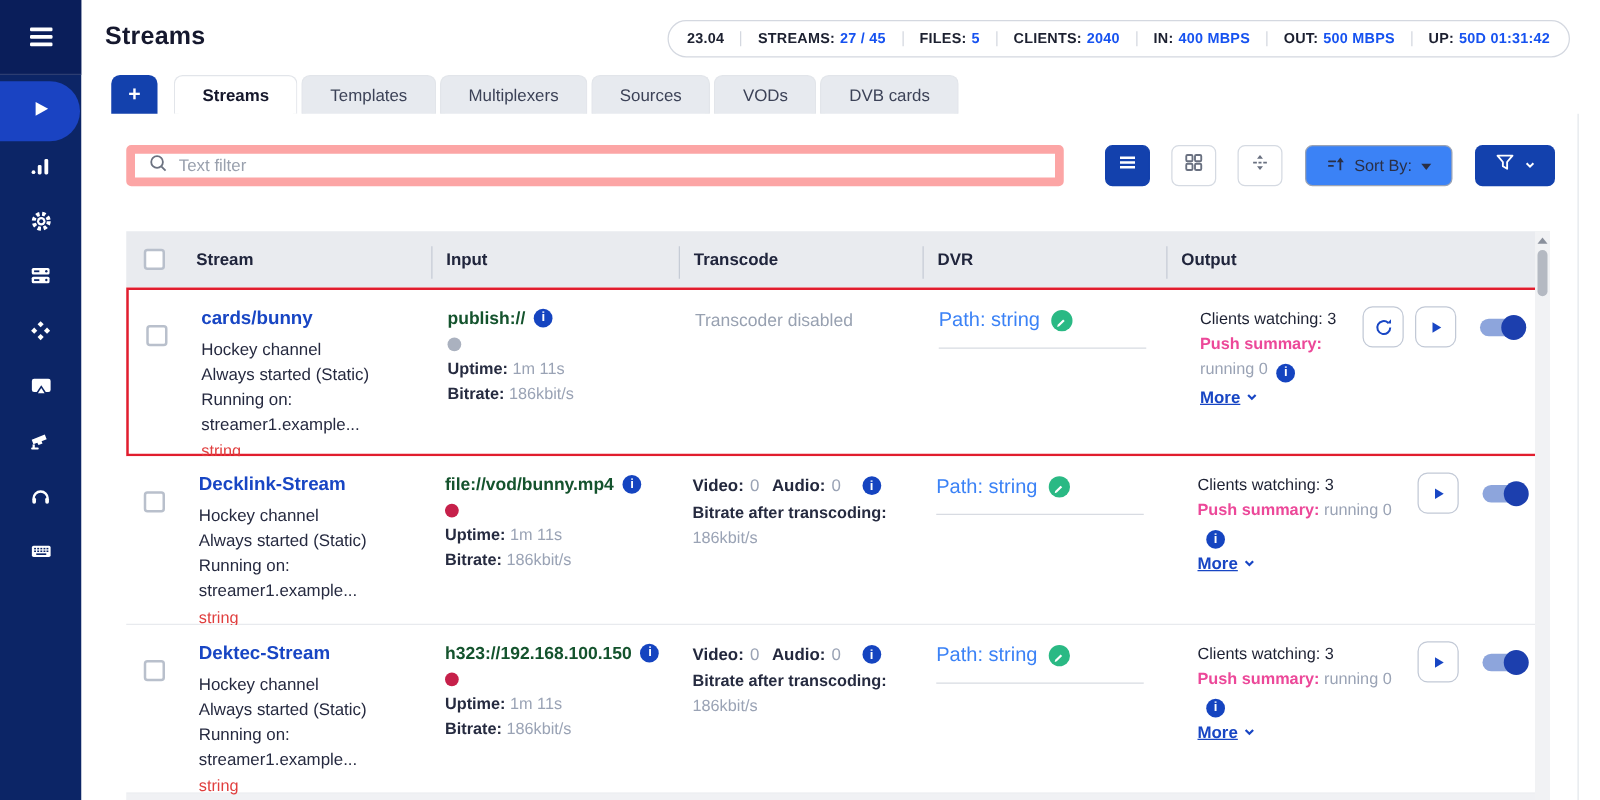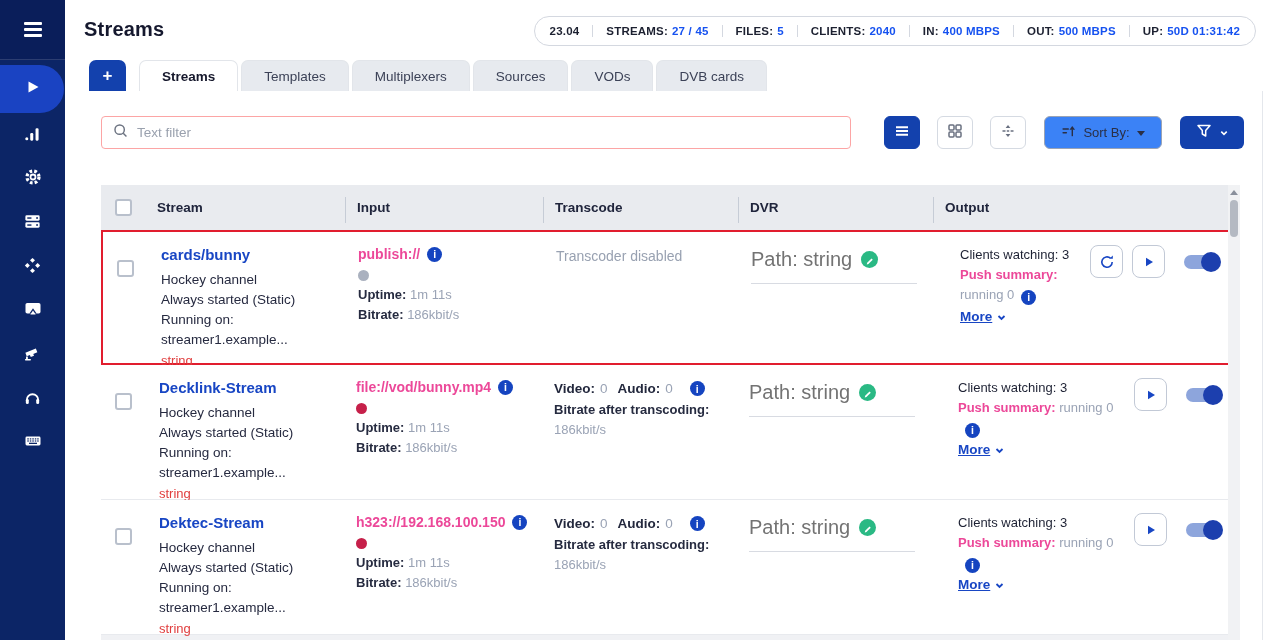--- a/index.html
+++ b/index.html
@@ -25,21 +25,21 @@
   .stat.version .val { color:#1c2030; margin-left:0; }
 
   
   .tabs { position:absolute; left:89px; top:60px; height:31px; display:flex; align-items:flex-end; }
   .add-tab { width:37px; height:31px; background:#1341ad; color:#fff; border-radius:7px 7px 0 0; font-size:17px; font-weight:700; display:flex; align-items:center; justify-content:center; margin-right:13px; cursor:pointer; }
   .tab { height:31px; padding:0 22px; background:#e7eaef; border:1px solid #e2e5ea; border-bottom:none; border-radius:7px 7px 0 0; margin-right:3px; font-size:13.5px; color:#3c4257; display:flex; align-items:center; cursor:pointer; white-space:nowrap; }
   .tab.active { background:#fff; font-weight:700; color:#16182c; }
   .card-edge { position:absolute; left:1262px; top:91px; bottom:0; width:1px; background:#e4e7ec; }
 
   
-  .search-box { position:absolute; left:101px; top:116px; width:750px; height:33px; border:1px solid #fca5a5; border-radius:4px; display:flex; align-items:center; padding:0 10px; gap:8px; background:#fff; }
+  .search-box { position:absolute; left:101px; top:116px; width:750px; height:33px; border:7px solid #fca5a5; border-radius:4px; display:flex; align-items:center; padding:0 10px; gap:8px; background:#fff; }
   .search-box input { border:none; outline:none; flex:1; font-size:13.5px; color:#333; font-family:inherit; background:transparent; }
   .search-box input::placeholder { color:#9aa1ae; }
   .icon-sq { position:absolute; top:116px; width:36px; height:33px; border-radius:6px; display:flex; align-items:center; justify-content:center; cursor:pointer; background:#fff; border:1px solid #d5dae2; }
   .icon-sq.primary { background:#1341ad; border-color:#1341ad; }
   .btn-list { left:884px; } .btn-grid { left:937px; } .btn-split { left:990px; }
   .sort-btn { position:absolute; left:1044px; top:116px; width:118px; height:33px; border:1px solid #9aa3b5; border-radius:6px; background:#3b82f6; display:flex; align-items:center; justify-content:center; gap:7px; font-size:13px; color:#2a2f45; cursor:pointer; }
   .caret { width:0; height:0; border:4px solid transparent; border-top:5px solid #2a2f45; margin-top:5px; }
   .filter-btn { position:absolute; left:1180px; top:116px; width:64px; height:33px; border-radius:6px; background:#1341ad; display:flex; align-items:center; justify-content:center; gap:7px; cursor:pointer; }
 
   
@@ -55,34 +55,34 @@
   .row.highlighted { border:2px solid #e11d2e; }
   .tbl-bottom { height:5px; background:#f0f1f4; margin-right:12px; }
 
   .c-check { padding-top:28px; display:flex; justify-content:center; align-items:flex-start; }
   .c-stream { padding:14px 8px 0 14px; }
   .stream-name { font-size:15px; font-weight:700; color:#1846c4; margin-bottom:7px; cursor:pointer; display:inline-block; }
   .meta { font-size:13.5px; color:#262a40; line-height:20px; }
   .tag { font-size:13px; color:#e03e3e; margin-top:3px; }
 
   .c-input { padding:14px 8px 0 11px; }
-  .in-url { font-size:14px; font-weight:700; color:#ec4899; display:flex; align-items:center; }
+  .in-url { font-size:14px; font-weight:700; color:#14532d; display:flex; align-items:center; }
   .dot { width:11px; height:11px; border-radius:50%; margin:8px 0 4px; }
   .kv { font-size:13px; line-height:20px; }
   .kv b { color:#262b40; font-weight:700; }
   .kv .gv { color:#9aa3b5; }
 
   .c-trans { padding:16px 8px 0 11px; }
   .trans-off { font-size:14px; color:#98a1b1; }
   .trans-line { font-size:13.5px; display:flex; align-items:center; }
   .trans-line b { font-weight:700; color:#23283d; }
   .trans-line .gv { color:#9aa3b5; margin:0 10px 0 5px; }
 
   .c-dvr { padding:16px 10px 0 11px; }
-  .dvr-path { font-size:20px; color:#737373; display:flex; align-items:center; }
+  .dvr-path { font-size:16px; color:#3b82f6; display:flex; align-items:flex-start; }
   .dvr-line { border-top:1px solid #d8dbe2; margin-top:12px; width:calc(100% - 8px); }
 
   .c-out { padding:13px 4px 0 12px; display:flex; }
   .out-text { flex:1; min-width:0; font-size:13px; line-height:20px;margin-left:13px; }
   .out-text b { font-weight:700; color:#ec4899; }
   .out-text .gv { color:#9aa3b5; }
   .more-link { color:#1846c4; font-weight:700; font-size:13.5px; text-decoration:underline; cursor:pointer; display:inline-flex; align-items:center; gap:4px; margin-top:2px; }
   .more-link svg { text-decoration:none; }
   .btn-row { display:flex; gap:9px; flex:none; align-items:flex-start; }
   .icon-btn { width:33px; height:33px; border:1px solid #c2c9d6; border-radius:8px; background:#fff; display:flex; align-items:center; justify-content:center; cursor:pointer; }

